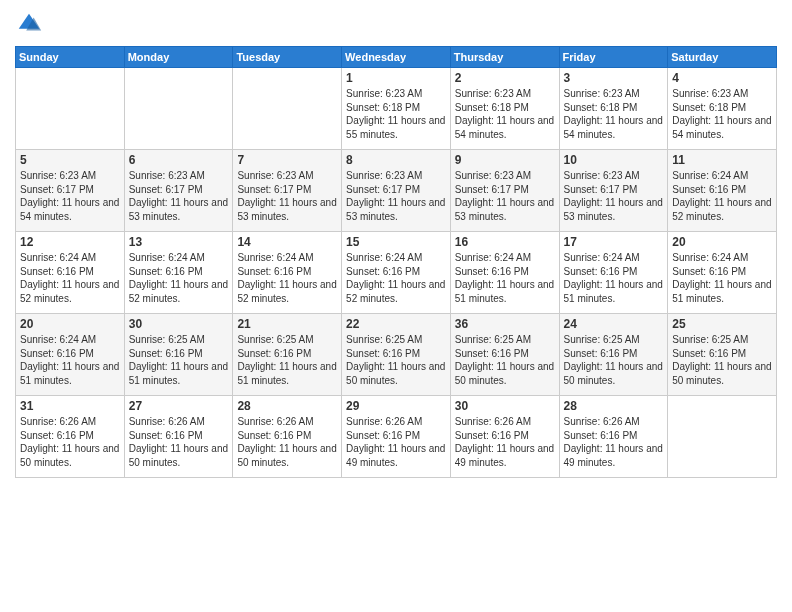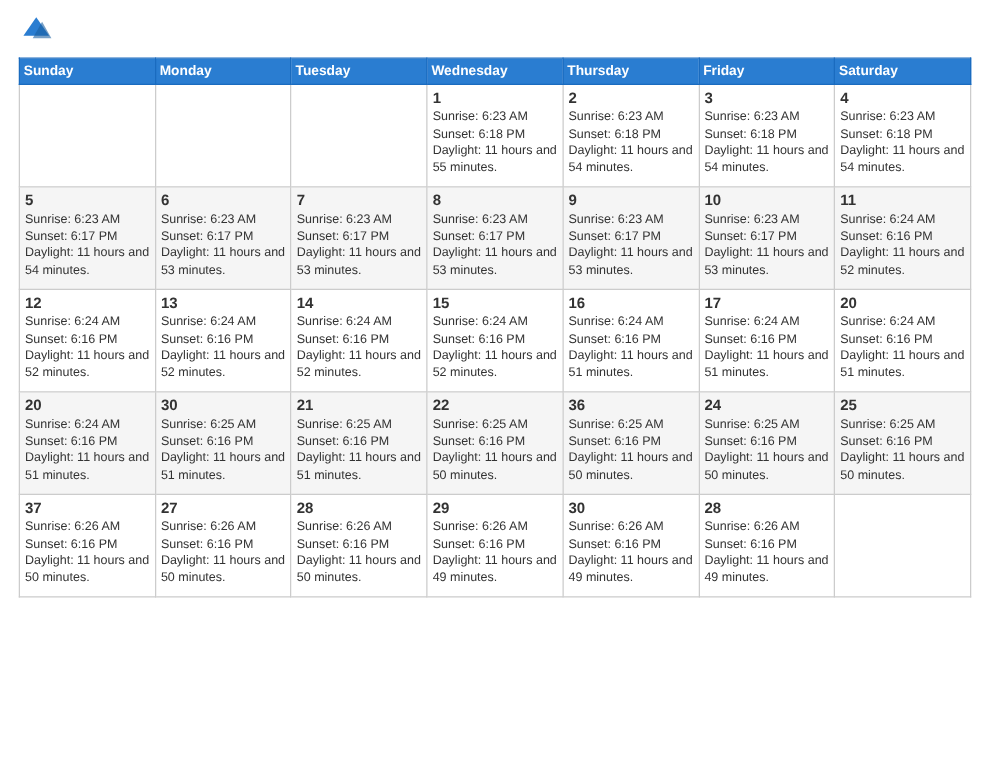--- a/index.html
+++ b/index.html
@@ -291,21 +291,21 @@
           </td>
           <td>
             <span class="day-number">25</span>
             <div class="day-info" style="white-space: pre-line;">Sunrise: 6:25 AM
 Sunset: 6:16 PM
 Daylight: 11 hours and 50 minutes.</div>
           </td>
         </tr>
         <tr>
           <td>
-            <span class="day-number">37</span>
+            <span class="day-number">31</span>
             <div class="day-info" style="white-space: pre-line;">Sunrise: 6:26 AM
 Sunset: 6:16 PM
 Daylight: 11 hours and 50 minutes.</div>
           </td>
           <td>
             <span class="day-number">27</span>
             <div class="day-info" style="white-space: pre-line;">Sunrise: 6:26 AM
 Sunset: 6:16 PM
 Daylight: 11 hours and 50 minutes.</div>
           </td>

